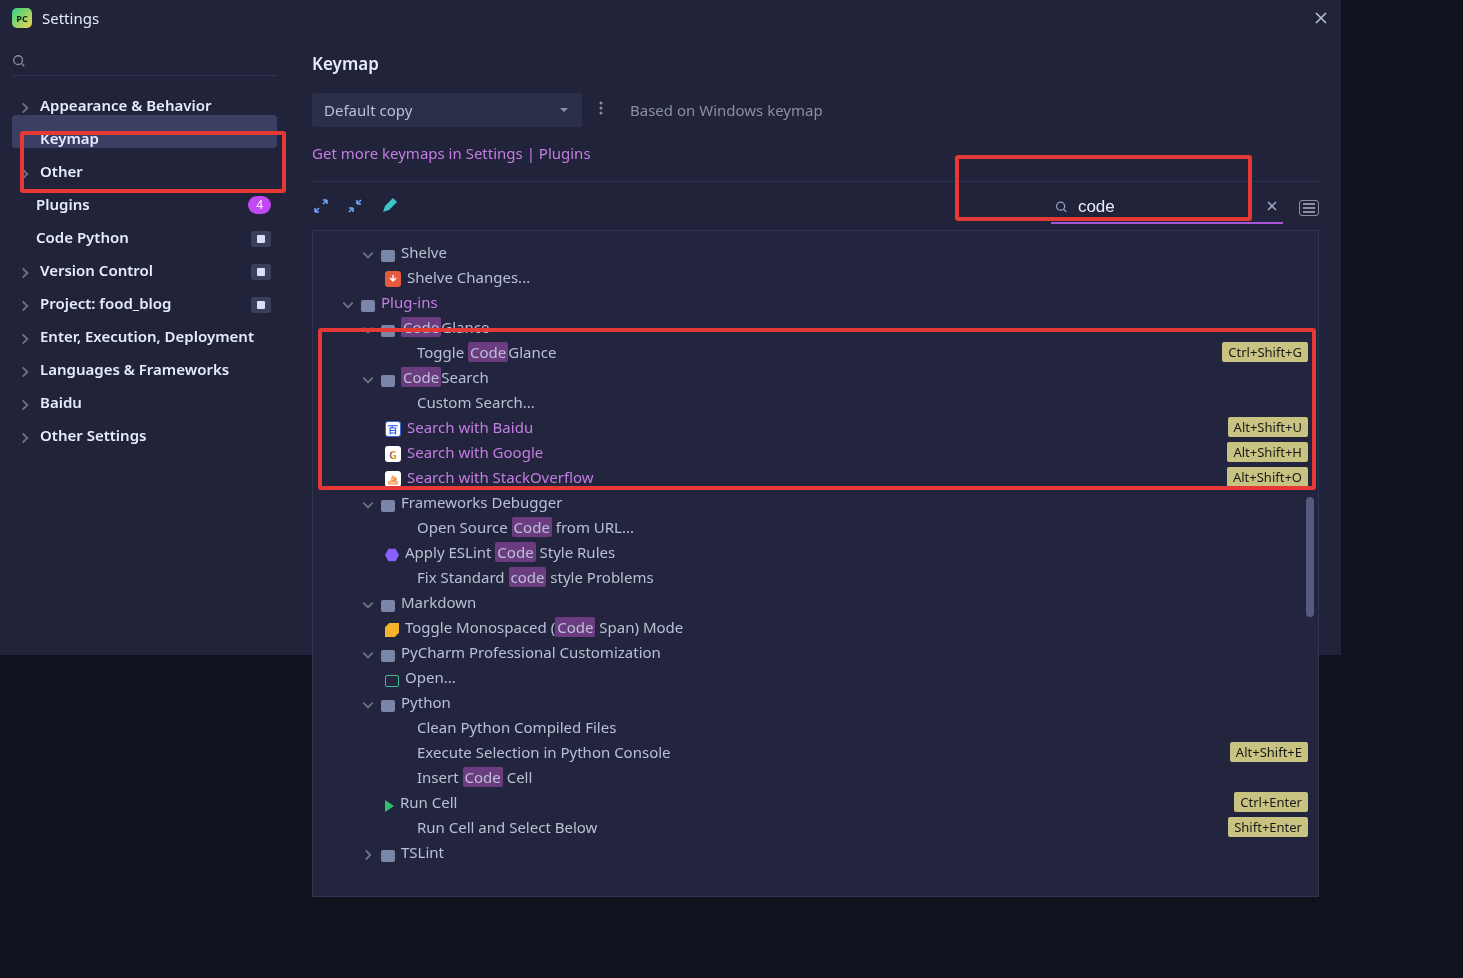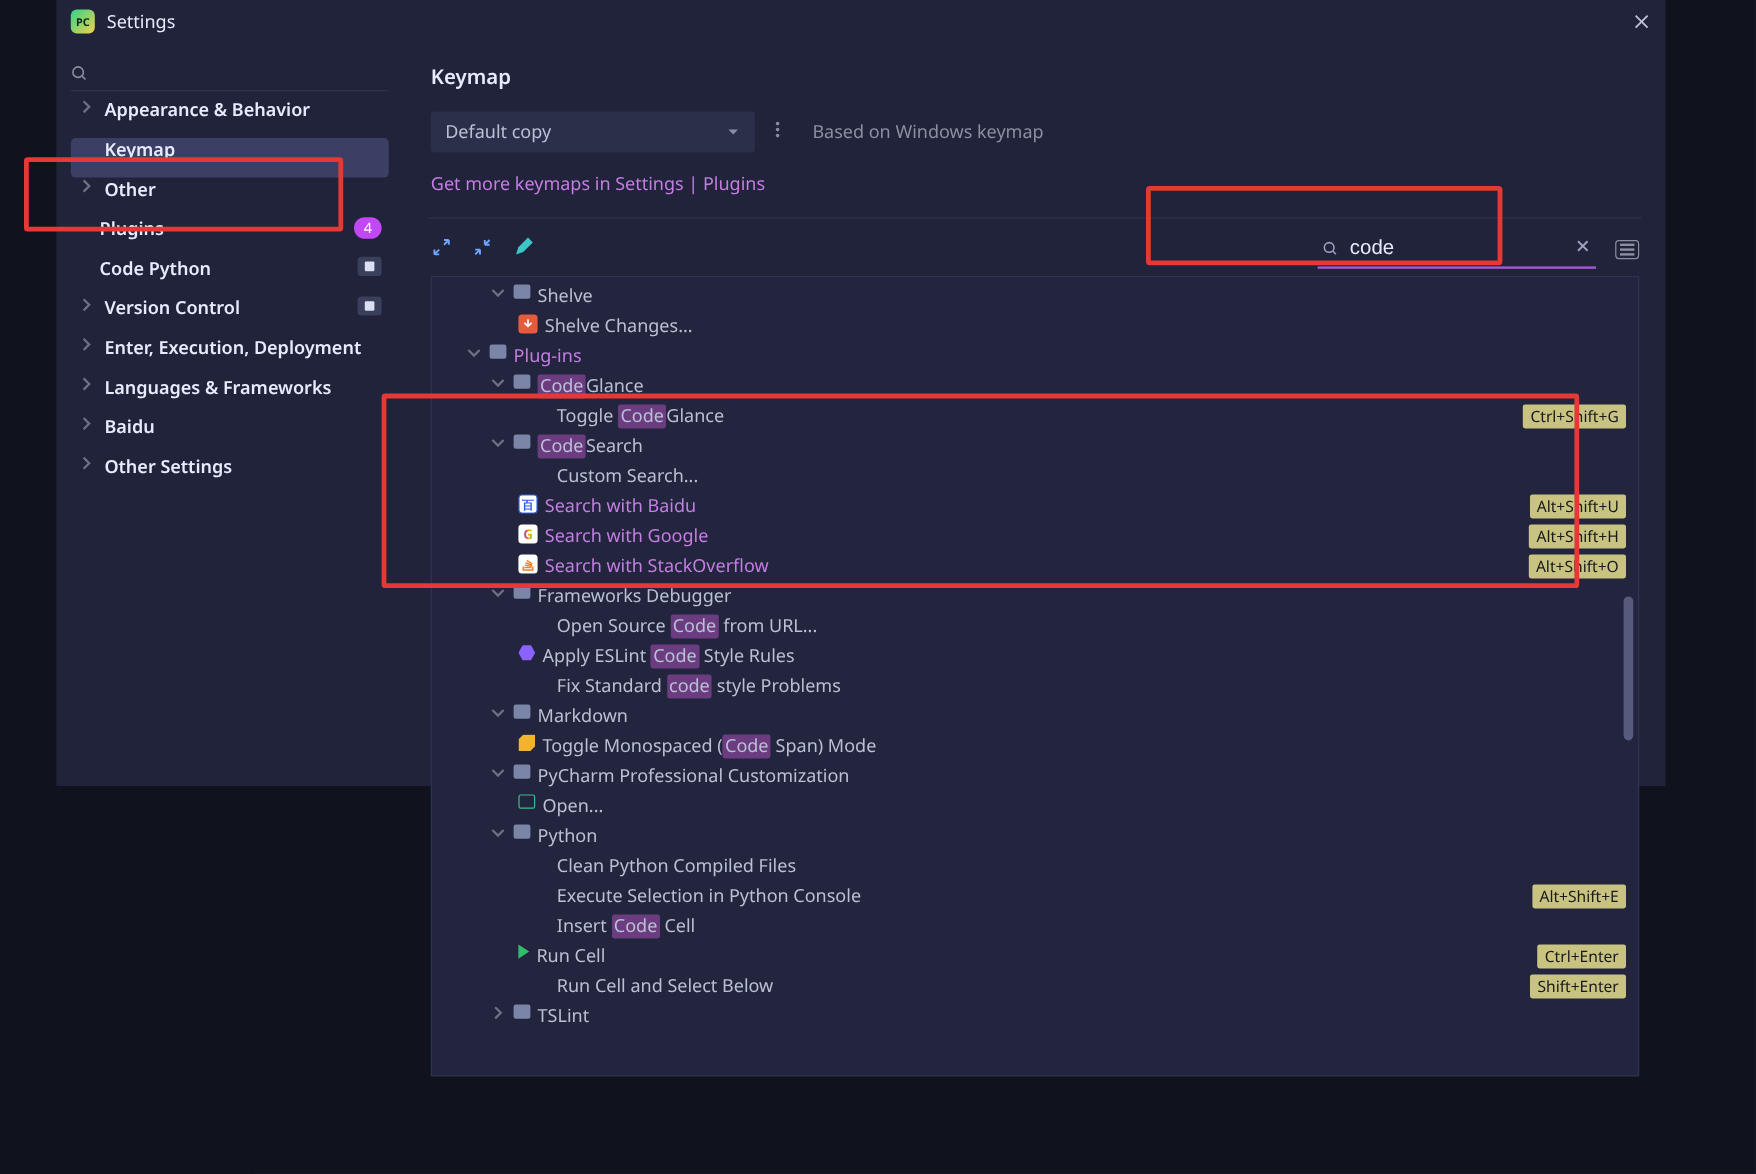--- a/index.html
+++ b/index.html
@@ -22,36 +22,36 @@
   }
   *{box-sizing:border-box}
   html,body{margin:0;padding:0}
   body{
     width:1463px;height:978px;
     background:#10121d;
     font-family:system-ui,Arial,sans-serif;
     color:var(--text);font-size:15px;
     overflow:hidden;
   }
-  .window{width:1341px;height:655px;background:var(--panel);margin-left:47px;}
+  .window{width:1341px;height:655px;background:var(--panel);}
   .titlebar{
     display:flex;align-items:center;justify-content:space-between;
     height:36px;padding:0 12px;
   }
   .title-left{display:flex;align-items:center;gap:10px}
   .app-icon{width:20px;height:20px;background:linear-gradient(135deg,#2fd489,#f4d14b);border-radius:5px;position:relative}
   .app-icon:after{content:"PC";position:absolute;inset:0;display:flex;align-items:center;justify-content:center;color:#0a2b1a;font-size:9px;font-weight:700}
   .title{color:var(--heading);font-size:15px}
   .close-icon{width:16px;height:16px;color:var(--text);cursor:pointer}
   .close-icon svg{width:16px;height:16px}
   .body{display:flex;height:calc(897px - 36px)}
   .sidebar{width:290px;padding:10px 12px 0 12px;border-right:1px solid transparent}
   .search-mini{display:flex;align-items:center;gap:4px;border-bottom:1px solid var(--divider);height:30px;margin-bottom:6px}
   .search-mini svg{width:14px;height:14px;color:var(--muted)}
-  .row{display:flex;align-items:flex-start;gap:8px;height:33px;padding:0 6px;border-radius:4px}
+  .row{display:flex;align-items:flex-end;gap:8px;height:33px;padding:0 6px;border-radius:4px}
   .row .chev{width:14px;height:14px;color:var(--chev);flex:0 0 14px}
   .row .label{color:var(--heading);font-weight:600}
   .row .spacer{flex:1}
   .row.indent{padding-left:24px}
   .row.selected{background:var(--sel)}
   .badge-purple{background:#c248f4;color:#fff;border-radius:10px;padding:0 8px;height:18px;line-height:18px;font-size:12px;min-width:22px;text-align:center}
   .badge-prof{width:20px;height:16px;border-radius:3px;background:#3a3f5b;display:inline-flex;align-items:center;justify-content:center}
   .badge-prof svg{width:10px;height:10px;color:#dae0f1}
   .redbox-side{position:absolute;left:20px;top:131px;width:266px;height:62px;border:4px solid #e53935;border-radius:3px;pointer-events:none}
 
@@ -67,21 +67,21 @@
   .tools2{display:flex;align-items:center;gap:16px;margin-bottom:6px}
   .tools2 .left{display:flex;align-items:center;gap:16px}
   .tools2 .search{margin-left:auto;display:flex;align-items:center;gap:8px;border-bottom:2px solid #a855d8;height:32px;width:232px;padding:0 4px}
   .tools2 .search input{background:transparent;border:none;color:var(--heading);font-size:17px;outline:none;width:100%}
   .kb-icon{width:20px;height:16px;border:1px solid var(--muted);border-radius:3px;display:inline-flex;align-items:center;justify-content:center}
   .kb-icon .dots{width:12px;height:2px;background:var(--muted);box-shadow:0 -4px 0 var(--muted),0 4px 0 var(--muted)}
   .redbox-search{position:absolute;left:955px;top:155px;width:297px;height:66px;border:4px solid #e53935;border-radius:3px;pointer-events:none}
   .redbox-main{position:absolute;left:318px;top:328px;width:998px;height:162px;border:4px solid #e53935;border-radius:3px;pointer-events:none}
 
   .tree{background:#22253d;border:1px solid var(--divider);flex:1;overflow:auto;padding:6px 0;position:relative}
-  .node{display:flex;align-items:flex-start;height:25px;gap:6px;padding-right:10px}
+  .node{display:flex;align-items:flex-end;height:25px;gap:6px;padding-right:10px}
   .chev2{width:14px;height:14px;color:var(--chev)}
   .f-folder{width:14px;height:12px;background:var(--folder);border-radius:2px;display:inline-block}
   .lv1{padding-left:28px}
   .lv2{padding-left:48px}
   .lv3{padding-left:72px}
   .lv4{padding-left:104px}
   .txt{color:var(--text)}
   .pl{color:var(--accent)}
   .hl{background:var(--hl);border-radius:2px;padding:0 2px}
   .chip{margin-left:auto;background:var(--chip);color:var(--sc-text);border-radius:2px;font-size:13px;padding:1px 6px}
@@ -163,20 +163,32 @@
             <span class="badge-prof">
               <svg viewBox="0 0 10 10">
                 <rect x="1" y="1" width="8" height="8" rx="1" fill="currentColor"></rect>
               </svg>
             </span>
           </div>
           <div class="row">
             <svg class="chev" viewBox="0 0 12 12">
               <path d="M4 2l4 4-4 4" fill="none" stroke="currentColor" stroke-width="1.6"></path>
             </svg>
+            <span class="label">Project: food_blog</span>
+            <span class="spacer"></span>
+            <span class="badge-prof">
+              <svg viewBox="0 0 10 10">
+                <rect x="1" y="1" width="8" height="8" rx="1" fill="currentColor"></rect>
+              </svg>
+            </span>
+          </div>
+          <div class="row">
+            <svg class="chev" viewBox="0 0 12 12">
+              <path d="M4 2l4 4-4 4" fill="none" stroke="currentColor" stroke-width="1.6"></path>
+            </svg>
             <span class="label">Enter, Execution, Deployment</span>
             <span class="spacer"></span>
           </div>
           <div class="row">
             <svg class="chev" viewBox="0 0 12 12">
               <path d="M4 2l4 4-4 4" fill="none" stroke="currentColor" stroke-width="1.6"></path>
             </svg>
             <span class="label">Languages &amp; Frameworks</span>
             <span class="spacer"></span>
           </div>

